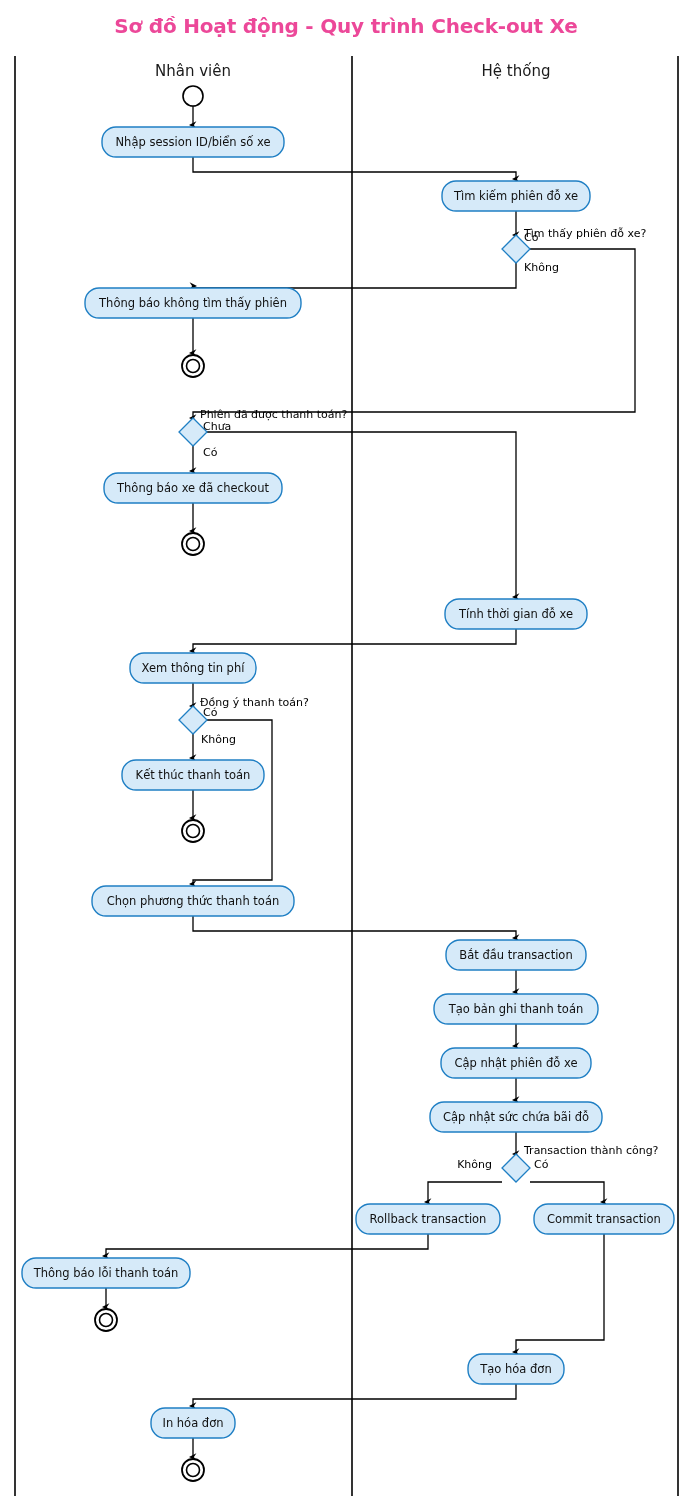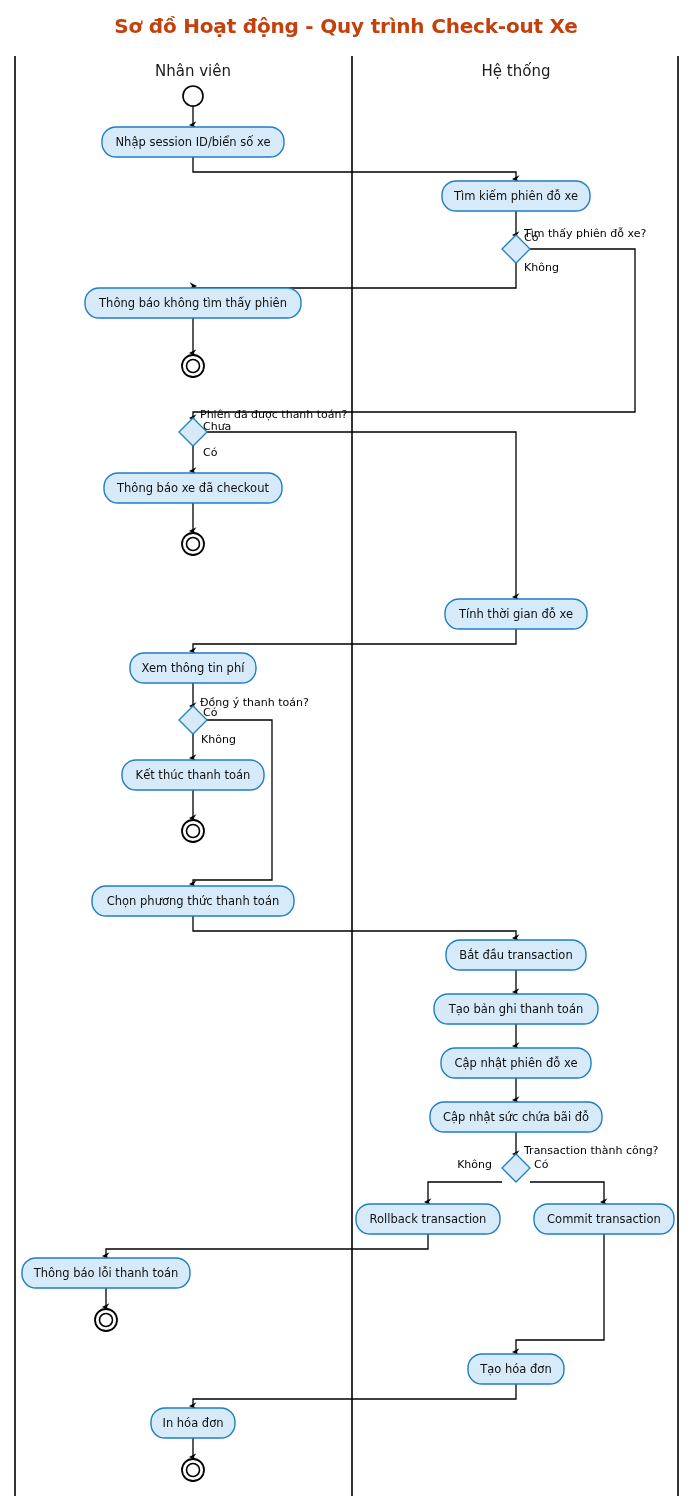--- a/index.html
+++ b/index.html
@@ -25,21 +25,21 @@
     position: absolute;
     top: 0;
     left: 0;
     width: 692px;
     height: 52px;
     line-height: 52px;
     text-align: center;
     font-family: "DejaVu Sans", sans-serif;
     font-size: 20px;
     font-weight: bold;
-    color: #c2410c;
+    color: #ec4899;
     letter-spacing: -0.2px;
     white-space: nowrap;
   }
   #canvas {
     position: absolute;
     top: 0;
     left: 0;
   }
   .lane-label {
     font-family: "DejaVu Sans", sans-serif;

